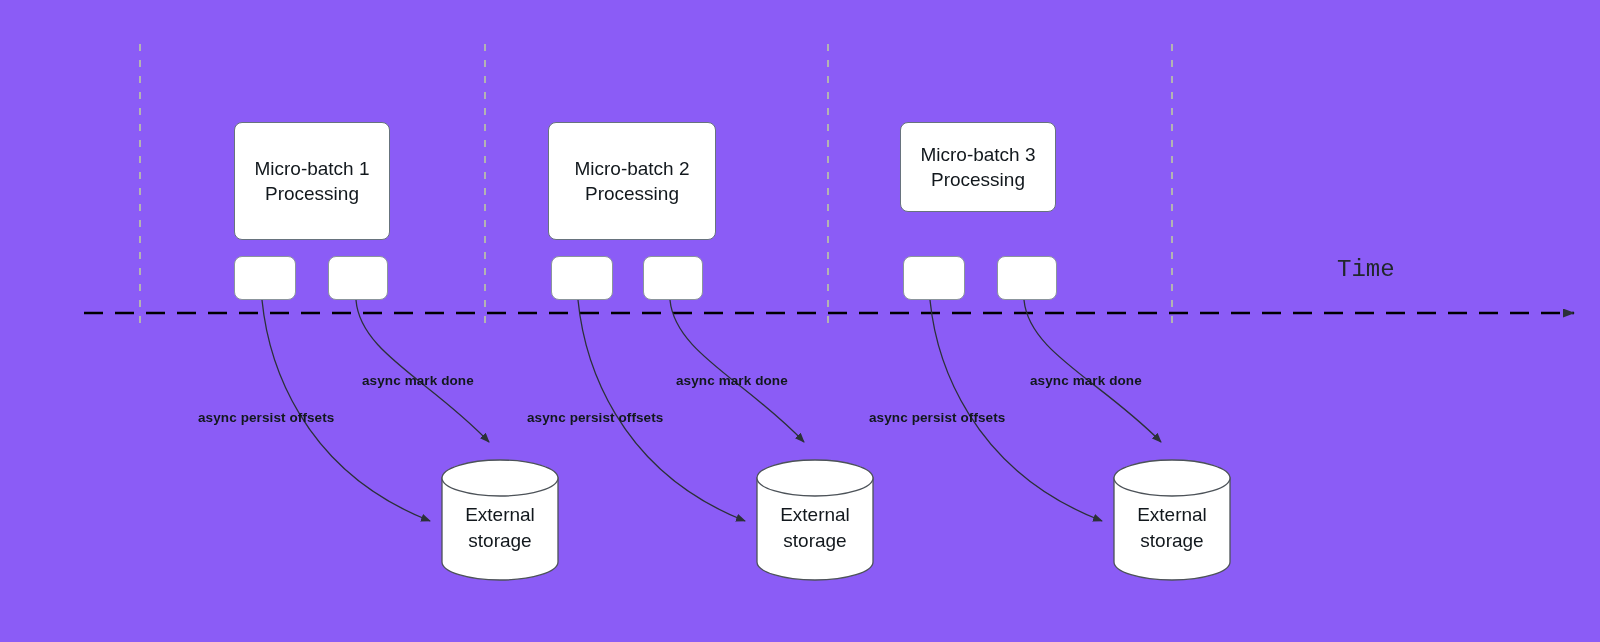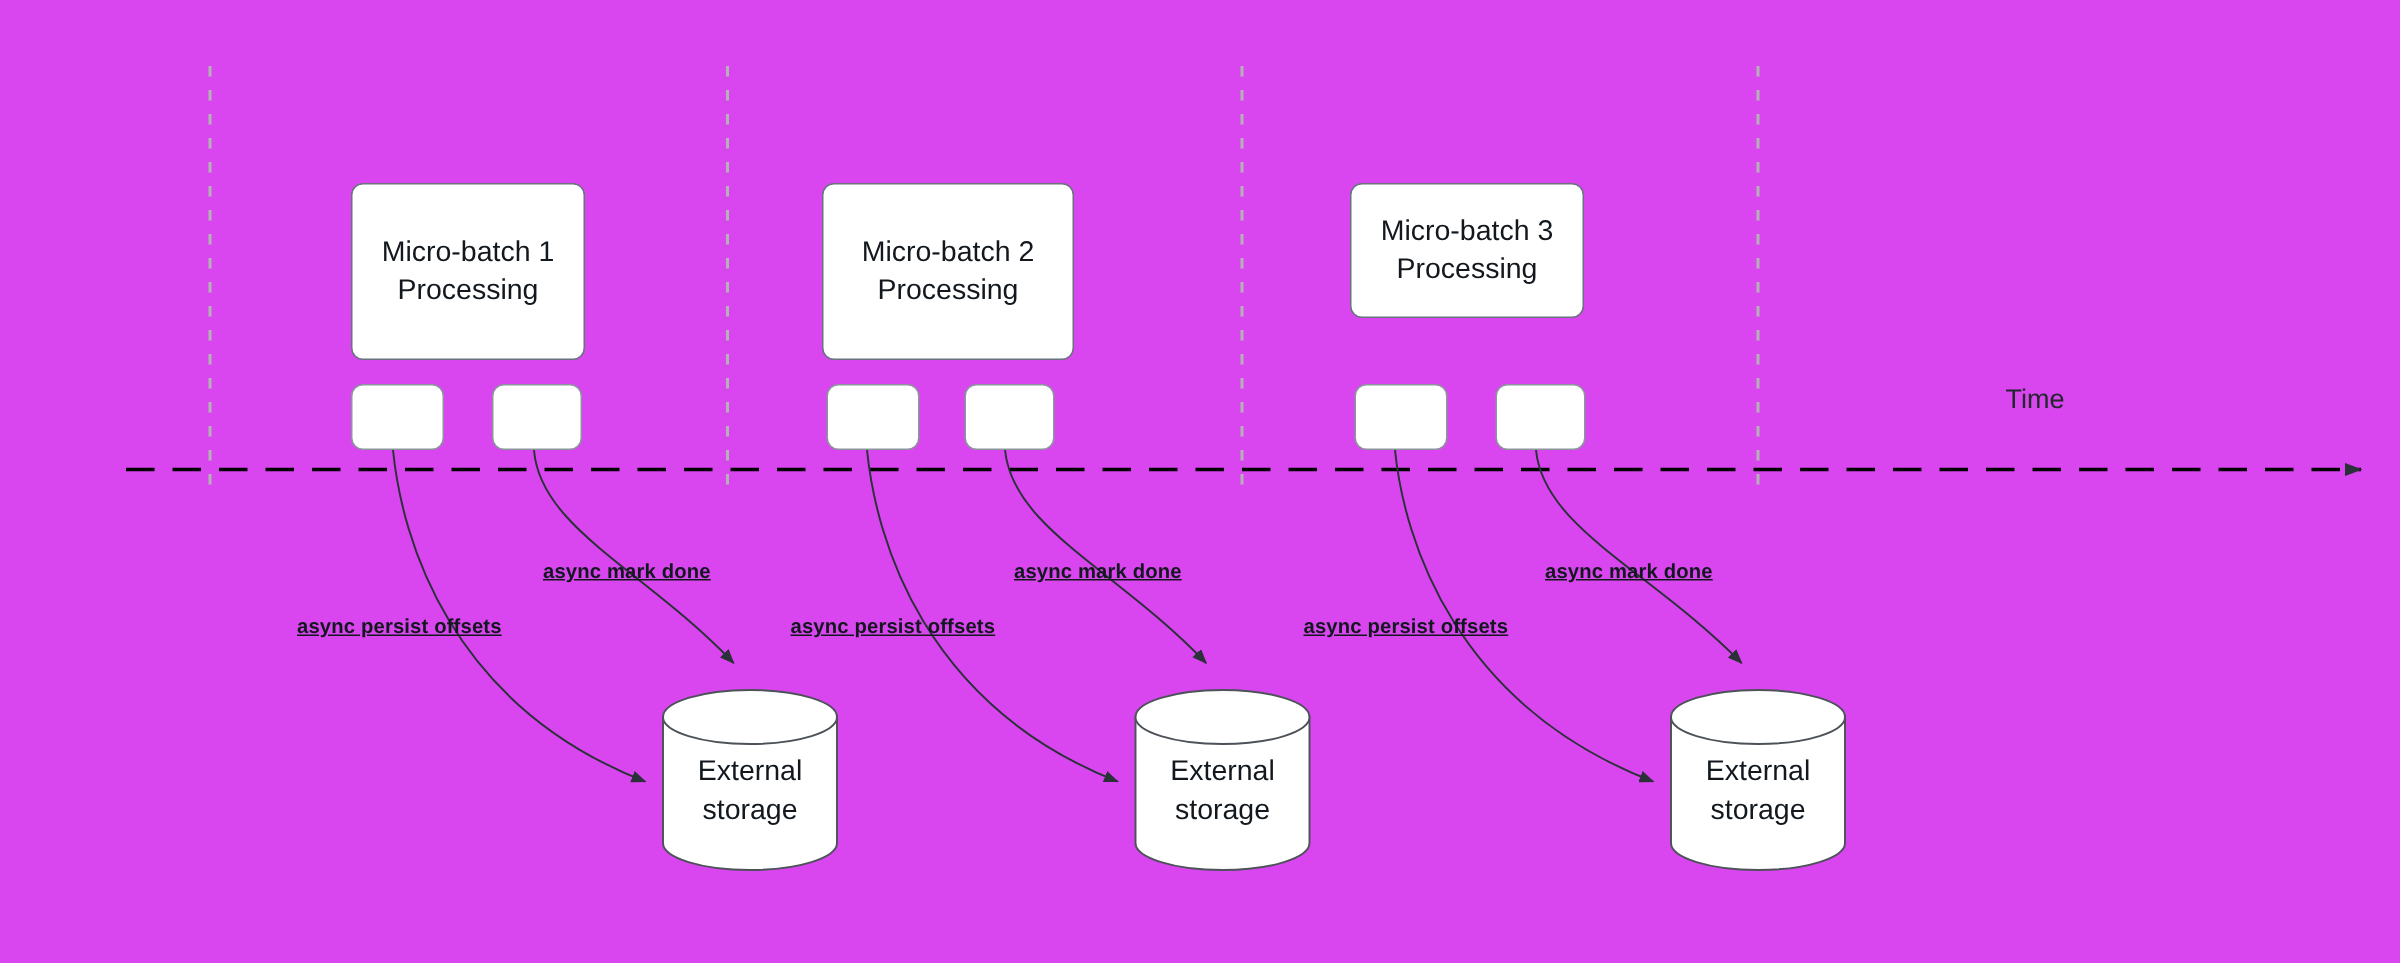--- a/index.html
+++ b/index.html
@@ -11,21 +11,21 @@
     width: 1600px;
     height: 642px;
     font-family: "Liberation Sans", sans-serif;
     color: #1a1f24;
     overflow: hidden;
   }
   #canvas {
     position: relative;
     width: 1600px;
     height: 642px;
-    background: #d946ef;
+    background: #8b5cf6;
   }
   #diagram-svg {
     position: absolute;
     left: 0;
     top: 0;
     width: 1600px;
     height: 642px;
   }
   .node-box {
     position: absolute;
@@ -58,27 +58,27 @@
     white-space: pre-line;
     pointer-events: none;
   }
   .edge-label {
     position: absolute;
     font-size: 13.5px;
     font-weight: bold;
     color: #12181d;
     white-space: nowrap;
     letter-spacing: 0.1px;
-    text-decoration: underline;
   }
   .axis-label {
     position: absolute;
-    font-size: 18px;
+    font-size: 24px;
     color: #21272c;
     white-space: nowrap;
+    font-family: Liberation Mono, monospace;
   }
 </style>
 </head>
 <body>
 
 <div id="canvas">
 
   <svg id="diagram-svg" viewBox="0 0 1600 642" xmlns="http://www.w3.org/2000/svg">
     <defs>
       <marker id="arrowhead" markerWidth="10" markerHeight="8" refX="9" refY="4" orient="auto" markerUnits="userSpaceOnUse">

